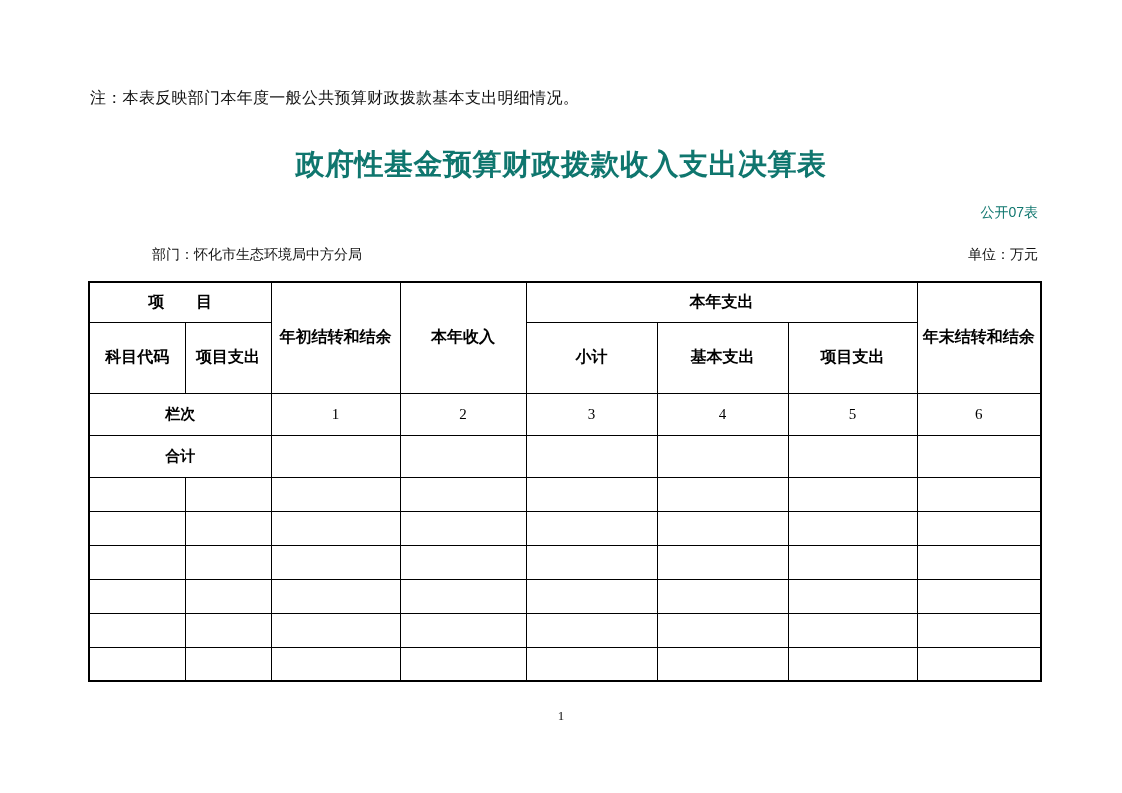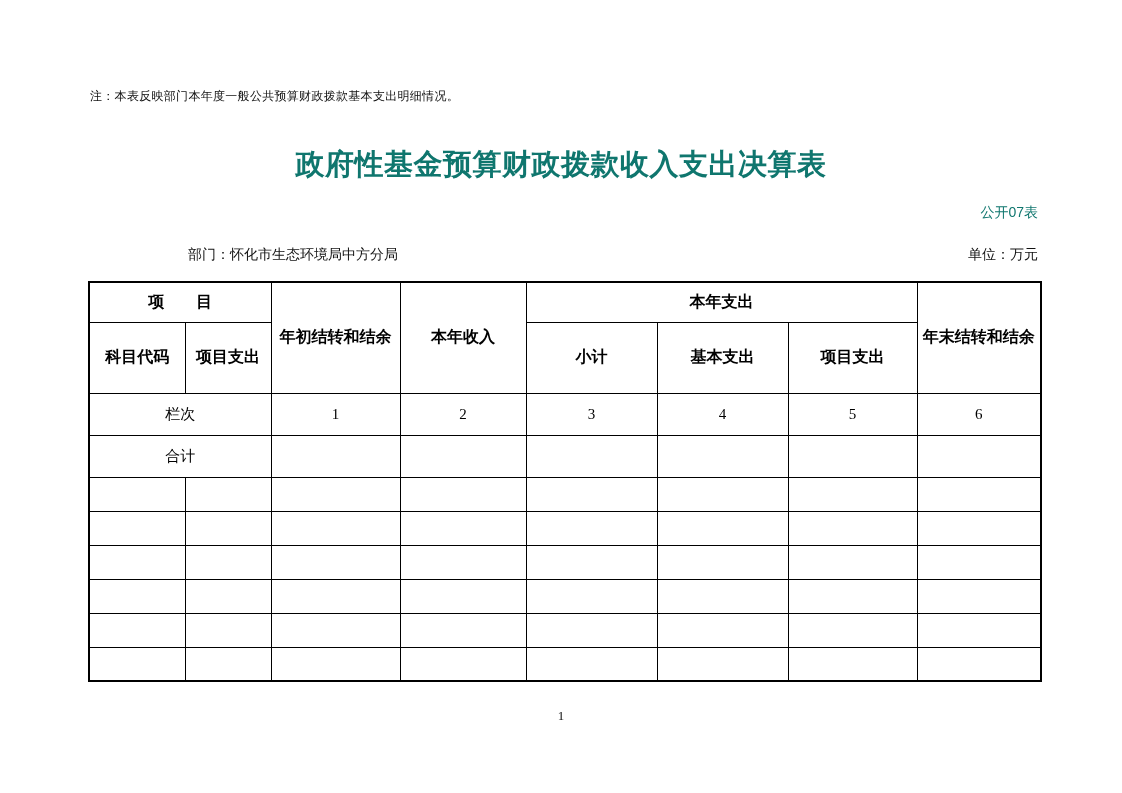--- a/index.html
+++ b/index.html
@@ -12,21 +12,21 @@
     position: relative;
     width: 1122px;
     height: 793px;
     background: #ffffff;
     overflow: hidden;
   }
   .note {
     position: absolute;
     left: 90px;
     top: 88px;
-    font-size: 12px;
+    font-size: 16px;
     letter-spacing: 0.3px;
     color: #111111;
   }
   .title {
     position: absolute;
     top: 145px;
     left: 0;
     width: 100%;
     text-align: center;
     font-size: 29px;
@@ -40,21 +40,20 @@
     right: 84px;
     font-size: 14px;
     color: #0f766e;
   }
   .dept-label {
     position: absolute;
     top: 246px;
     left: 152px;
     font-size: 14px;
     color: #111111;
-    margin-left: 36px;
   }
   .unit-label {
     position: absolute;
     top: 246px;
     right: 84px;
     font-size: 14px;
     color: #111111;
     margin-left: 12px;
   }
   table.budget-table {
@@ -80,21 +79,21 @@
   tr.total-row    { height: 42px; margin-top: 28px; }
   tr.empty-row    { height: 34px; }
   table.budget-table th {
     font-size: 16px;
     font-weight: bold;
     color: #000000;
     margin-top: 40px;
   }
   td.label-cell {
     font-size: 15px;
-    font-weight: normal;
+    font-weight: bold;
   }
   td.num-cell {
     font-family: "Liberation Serif", "DejaVu Serif", serif;
     font-size: 15px;
     font-weight: normal;
   }
   .page-number {
     position: absolute;
     top: 708px;
     left: 0;

